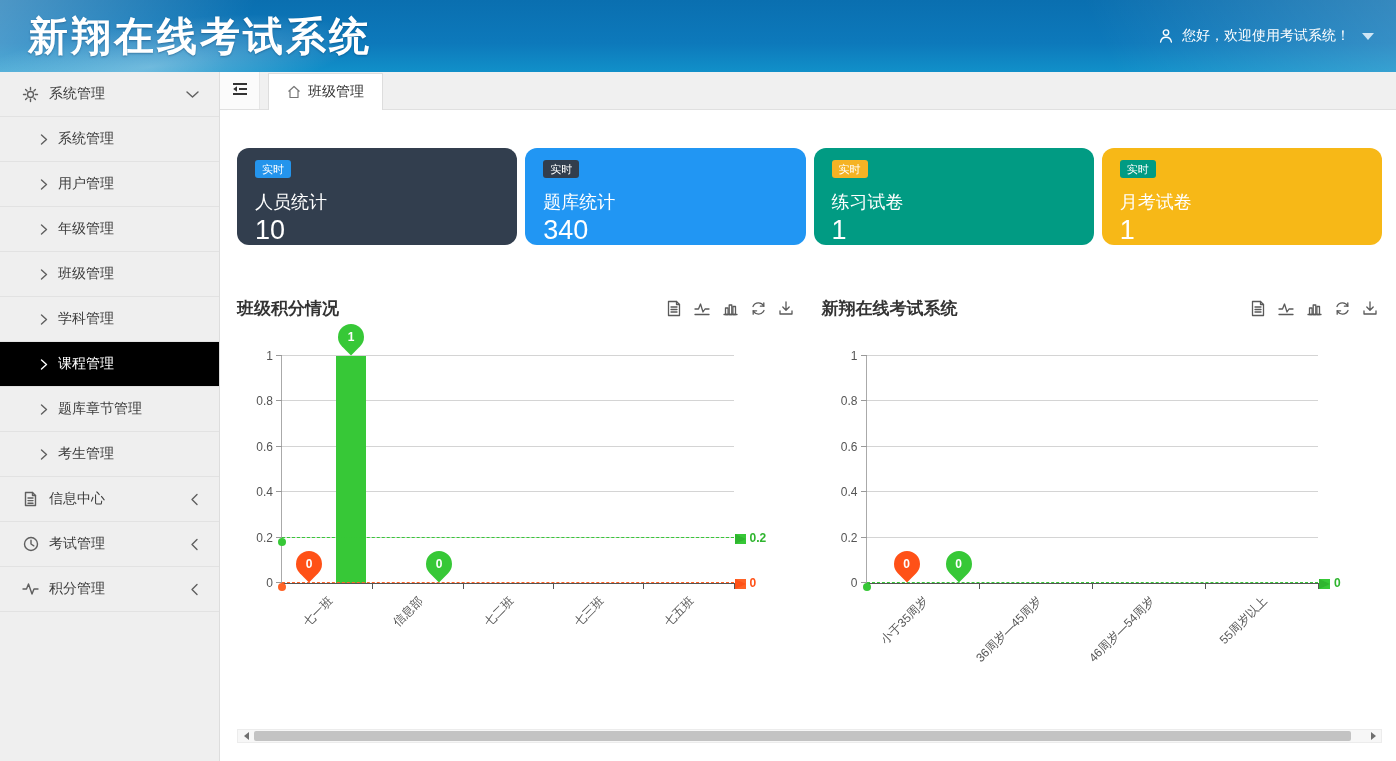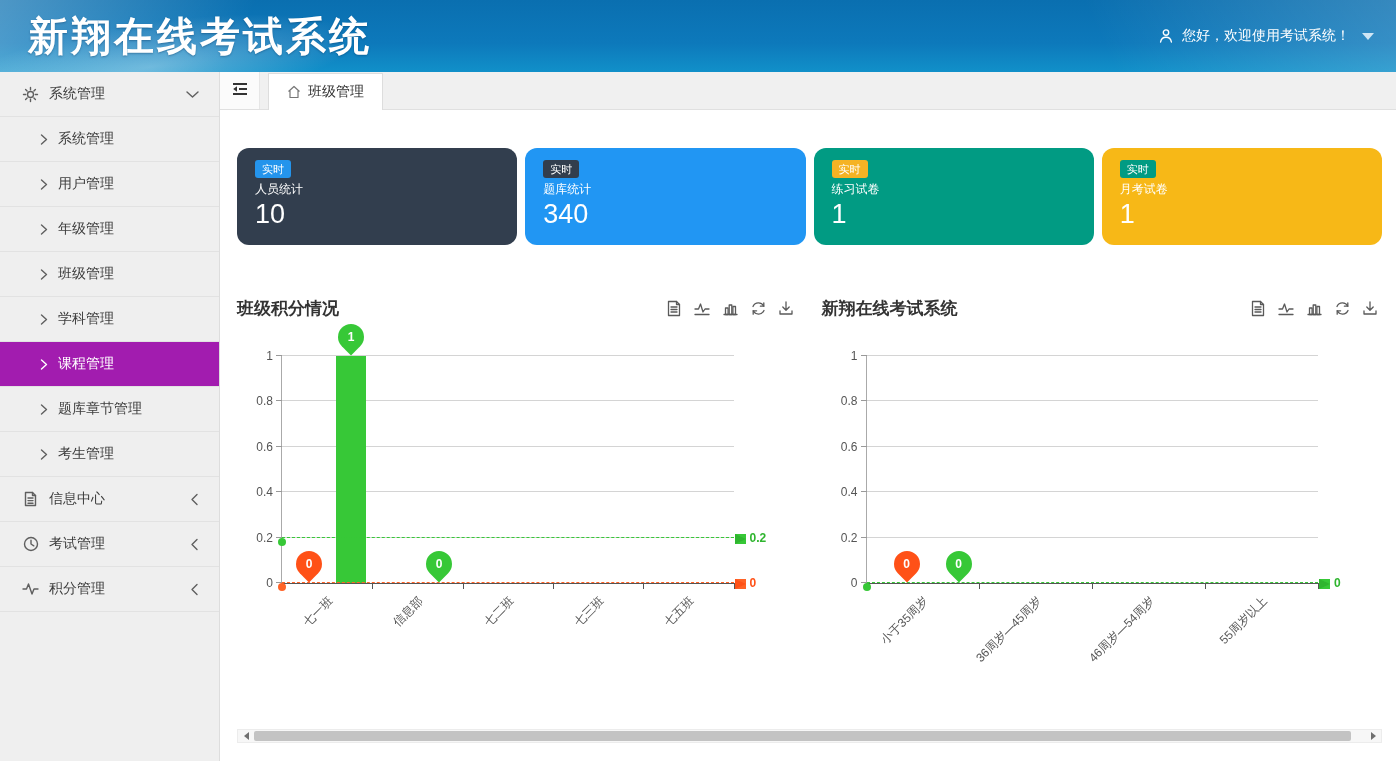--- a/index.html
+++ b/index.html
@@ -25,39 +25,39 @@
   
   .middle { flex:1 1 auto; display:flex; min-height:0; }
 
   
   .sidebar { width:220px; flex:0 0 220px; background:#efefef; border-right:1px solid #ddd;text-align:center; }
   .side-item { height:45px; display:flex; align-items:center; border-bottom:1px solid #e2e2e2; cursor:pointer; color:#3c3c3c; font-size:14px; position:relative; }
   .side-item .mi { width:17px; height:17px; margin:0 10px 0 22px; display:flex; align-items:center; justify-content:center; color:#5f5f5f; }
   .side-item .chev-r { position:absolute; right:20px; }
   .side-sub { padding-left:40px; }
   .side-sub .arrow { margin-right:10px; display:flex; }
-  .side-sub.selected { background:#a21caf; color:#fff; }
+  .side-sub.selected { background:#000000; color:#fff; }
   .side-sub.selected svg polyline { stroke:#fff; }
   svg.chev { display:block; }
   svg.chev polyline, svg.ico * { stroke:#5f5f5f; fill:none; stroke-width:1.4; stroke-linecap:round; stroke-linejoin:round; }
 
   
   .main { flex:1 1 auto; display:flex; flex-direction:column; min-width:0; background:#fff; }
   .tabbar { height:38px; flex:0 0 38px; background:#f0f0f0; border-bottom:1px solid #e0e0e0; display:flex; align-items:flex-end; }
   .fold-btn { width:40px; height:37px; background:#fbfbfb; display:flex; align-items:center; justify-content:center; cursor:pointer; border-right:1px solid #e6e6e6; align-self:stretch; }
   .tab { height:37px; margin-left:8px; background:#fff; border:1px solid #ddd; border-bottom:none; display:flex; align-items:center; gap:7px; padding:0 18px; font-size:14px; color:#333; cursor:pointer; margin-bottom:-1px; }
   .tab svg { display:block; }
 
   .content { flex:1 1 auto; background:#fff; display:flex; flex-direction:column; padding:38px 14px 18px 17px; min-height:0; }
 
   
   .cards { display:grid; grid-template-columns:repeat(4,1fr); gap:8px; }
   .card { height:97px; border-radius:12px; color:#fff; padding:11px 18px; }
   .card .badge { display:inline-block; font-size:11px; line-height:16px; padding:1px 7px; border-radius:3px; color:#fff; }
-  .card .clabel { font-size:12px; margin-top:3px; }
+  .card .clabel { font-size:18px; margin-top:12px; }
   .card .cvalue { font-size:27px; margin-top:1px; }
   .card1 { background:#323e4e; } .card1 .badge { background:#2494ec; }
   .card2 { background:#2196f3; } .card2 .badge { background:#323e4e; }
   .card3 { background:#019b83; } .card3 .badge { background:#f5b324; }
   .card4 { background:#f7b817; } .card4 .badge { background:#019b83; }
 
   
   .charts { display:grid; grid-template-columns:1fr 1fr; gap:24px; margin-top:52px; }
   .chart-head { display:flex; align-items:center; justify-content:space-between; }
   .chart-title { font-size:17px; font-weight:bold; color:#333; }

